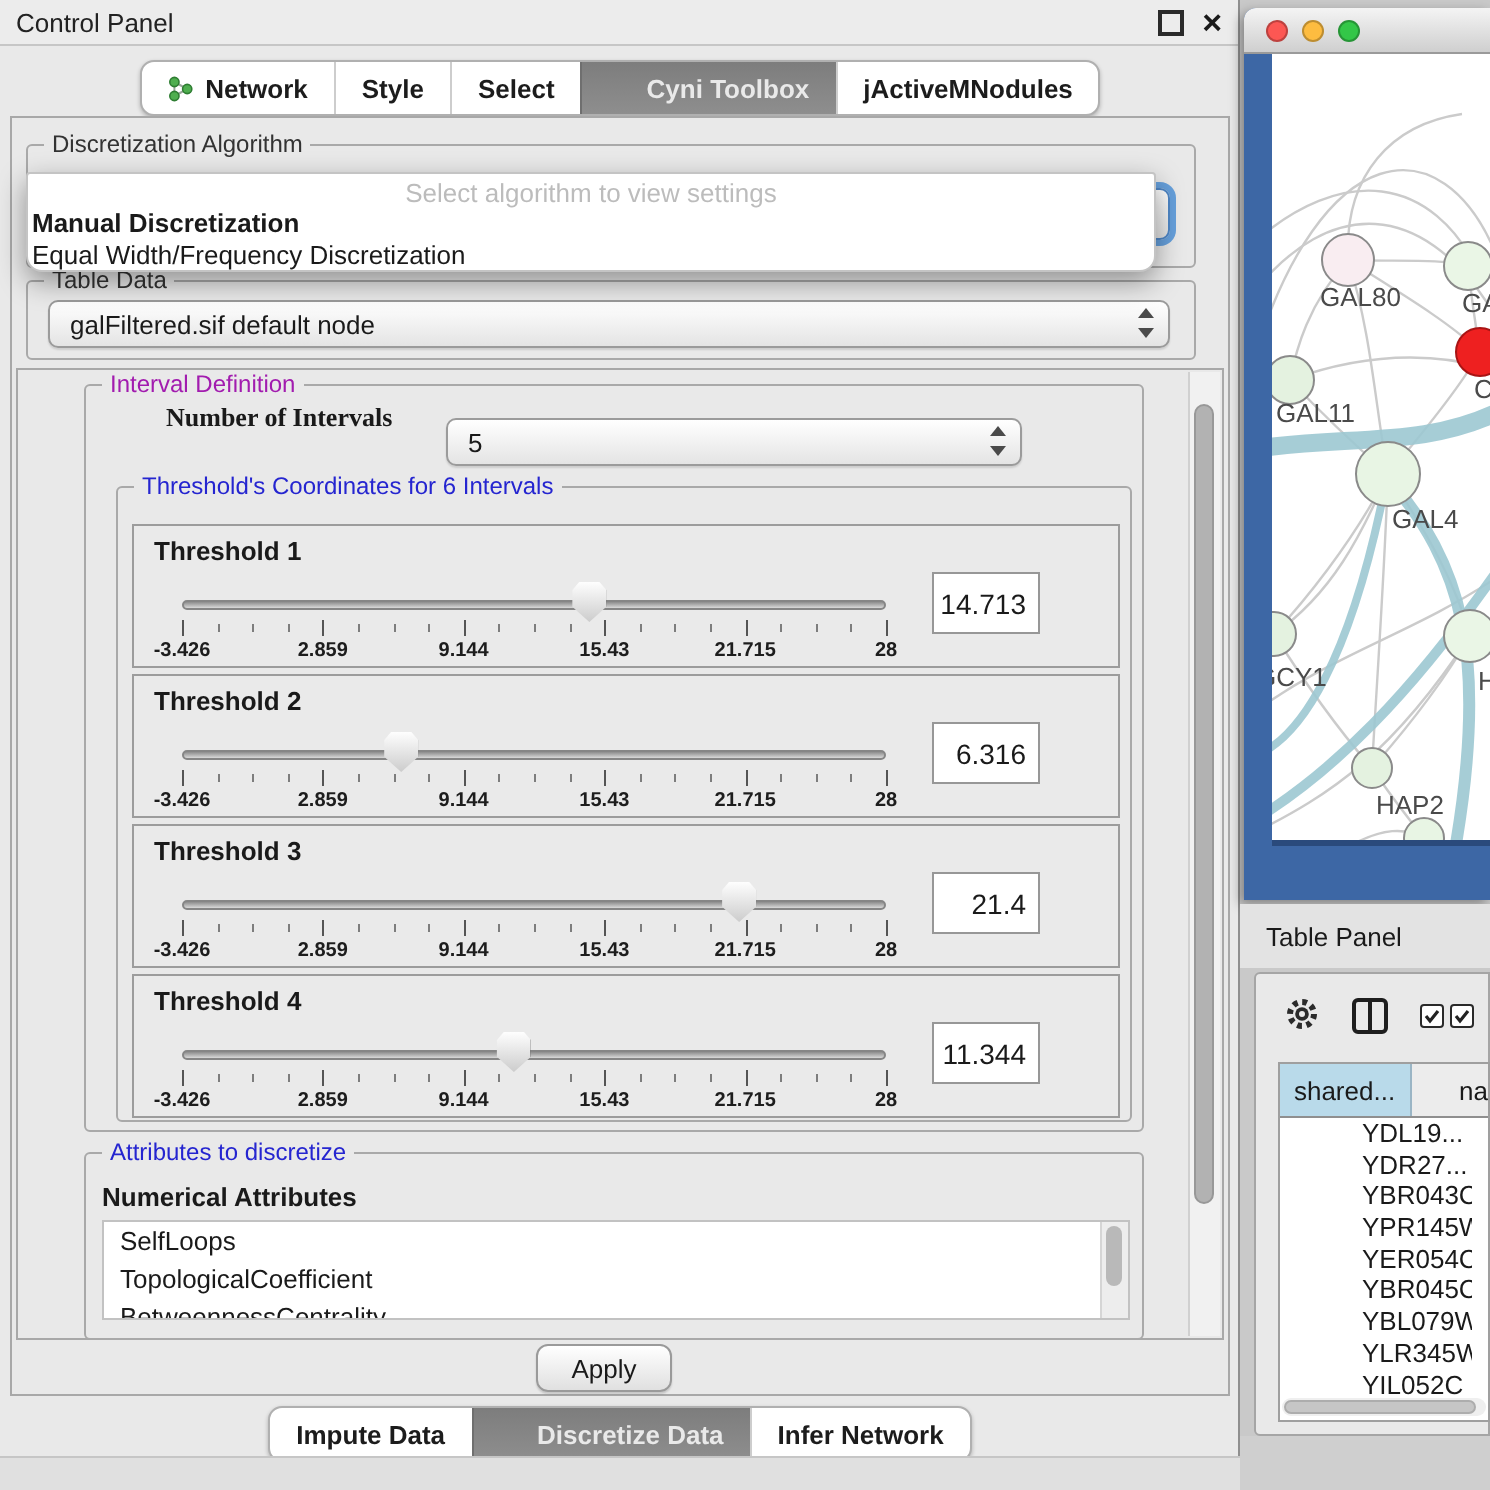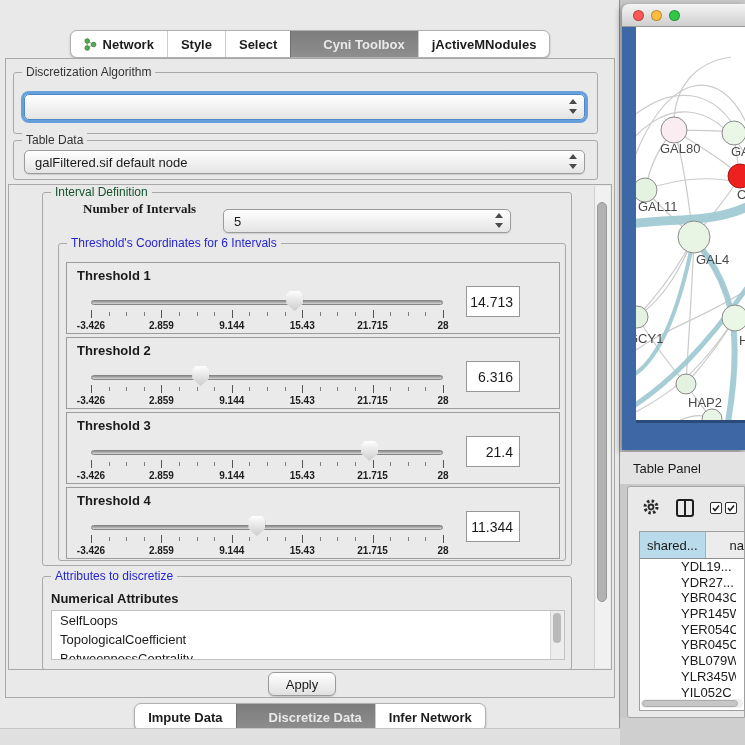--- a/index.html
+++ b/index.html
@@ -22,21 +22,21 @@
   .seg .tab{display:flex;align-items:center;padding:0 13px;font-size:13px;font-weight:bold;
        color:#1c1c1c;border-left:1px solid #cdcdcd;cursor:default;white-space:nowrap;}
   .seg .tab:first-child{border-left:none;}
   .seg .tab.selected{background:linear-gradient(#7d7d7d,#8e8e8e);color:#e9e9e9;border-left-color:#6f6f6f;padding-left:32px;}
   .net-ico{margin-right:6px;}
   
   .frame{position:absolute;left:5px;top:58px;width:610px;height:640px;border:1px solid #a8a8a8;
          background:#e9e9e9;box-sizing:border-box;}
   .fieldset{position:absolute;border:1px solid #a9a9a9;border-radius:3px;box-sizing:border-box;}
   .flabel{position:absolute;top:-8px;left:8px;background:#e9e9e9;padding:0 4px;font-size:12px;color:#333;white-space:nowrap;}
-  .flabel.green{color:#14532d;}
+  .flabel.green{color:#a21caf;}
   .flabel.blue{color:#2525d0;}
   
   .combo{position:absolute;background:linear-gradient(#ffffff,#e4e4e4);border:1px solid #9b9b9b;
          border-radius:5px;font-size:13px;display:flex;align-items:center;padding:0 10px;
          box-sizing:border-box;box-shadow:0 1px 1px rgba(0,0,0,.12);}
   .stepper{position:absolute;right:7px;top:50%;width:8px;height:0;}
   .stepper:before{content:"";position:absolute;left:0;top:-8px;border-left:4px solid transparent;
          border-right:4px solid transparent;border-bottom:5px solid #4a4a4a;}
   .stepper:after{content:"";position:absolute;left:0;top:2px;border-left:4px solid transparent;
          border-right:4px solid transparent;border-top:5px solid #4a4a4a;}
@@ -120,20 +120,27 @@
   .hthumb{position:absolute;left:1px;top:1px;width:94%;height:7px;border-radius:4px;background:#c6c6c6;border:1px solid #adadad;box-sizing:border-box;}
   .below-tp{position:absolute;left:620px;top:718px;width:125px;height:27px;background:#cfcfcf;}
 </style>
 </head>
 <body>
 
 <div class="screen">
 
   <div class="cp">
 
+    <div class="cp-titlebar">
+      <span class="cp-title">Control Panel</span>
+      <span class="cp-title-icons">
+        <span class="float-ico"></span>
+        <span class="close-ico">×</span>
+      </span>
+    </div>
 
     <div class="segrow" style="top:30px;">
       <div class="seg" id="top-tabs">
           <div class="tab">
             <svg class="net-ico" width="13" height="15" viewBox="0 0 13 15">
               <path d="M3.2 4 L3.2 11 M3.2 4 L9.6 7.5 M3.2 11 L9.6 7.5" stroke="#9aa79a" stroke-width="1" fill="none"></path>
               <circle cx="3.2" cy="4" r="2.3" fill="#4fae4f" stroke="#2e7d32" stroke-width=".8"></circle>
               <circle cx="3.2" cy="11" r="2.3" fill="#4fae4f" stroke="#2e7d32" stroke-width=".8"></circle>
               <circle cx="9.6" cy="7.5" r="2.3" fill="#4fae4f" stroke="#2e7d32" stroke-width=".8"></circle>
             </svg>
@@ -156,20 +163,27 @@
 
     <div class="frame"></div>
 
     <div class="fieldset" style="left:13px;top:72px;width:585px;height:62px;">
       <span class="flabel">Discretization Algorithm</span>
     </div>
     <div class="combo focused" style="left:24px;top:94px;width:561px;height:26px;">
         <span class="stepper"></span>
       </div>
 
+    <div class="popup">
+      <div class="popup-hint">Select algorithm to view settings</div>
+      <div id="popup-opts">
+          <div class="popup-opt b" style="top: 17px;">Manual Discretization</div>
+          <div class="popup-opt" style="top: 33px;">Equal Width/Frequency Discretization</div>
+        </div>
+    </div>
 
     <div class="fieldset" style="left:13px;top:140px;width:585px;height:40px;">
       <span class="flabel">Table Data</span>
     </div>
     <div class="combo" style="left:24px;top:150px;width:561px;height:24px;">
       <span>galFiltered.sif default node</span>
       <span class="stepper"></span>
     </div>
 
     <div class="region">

